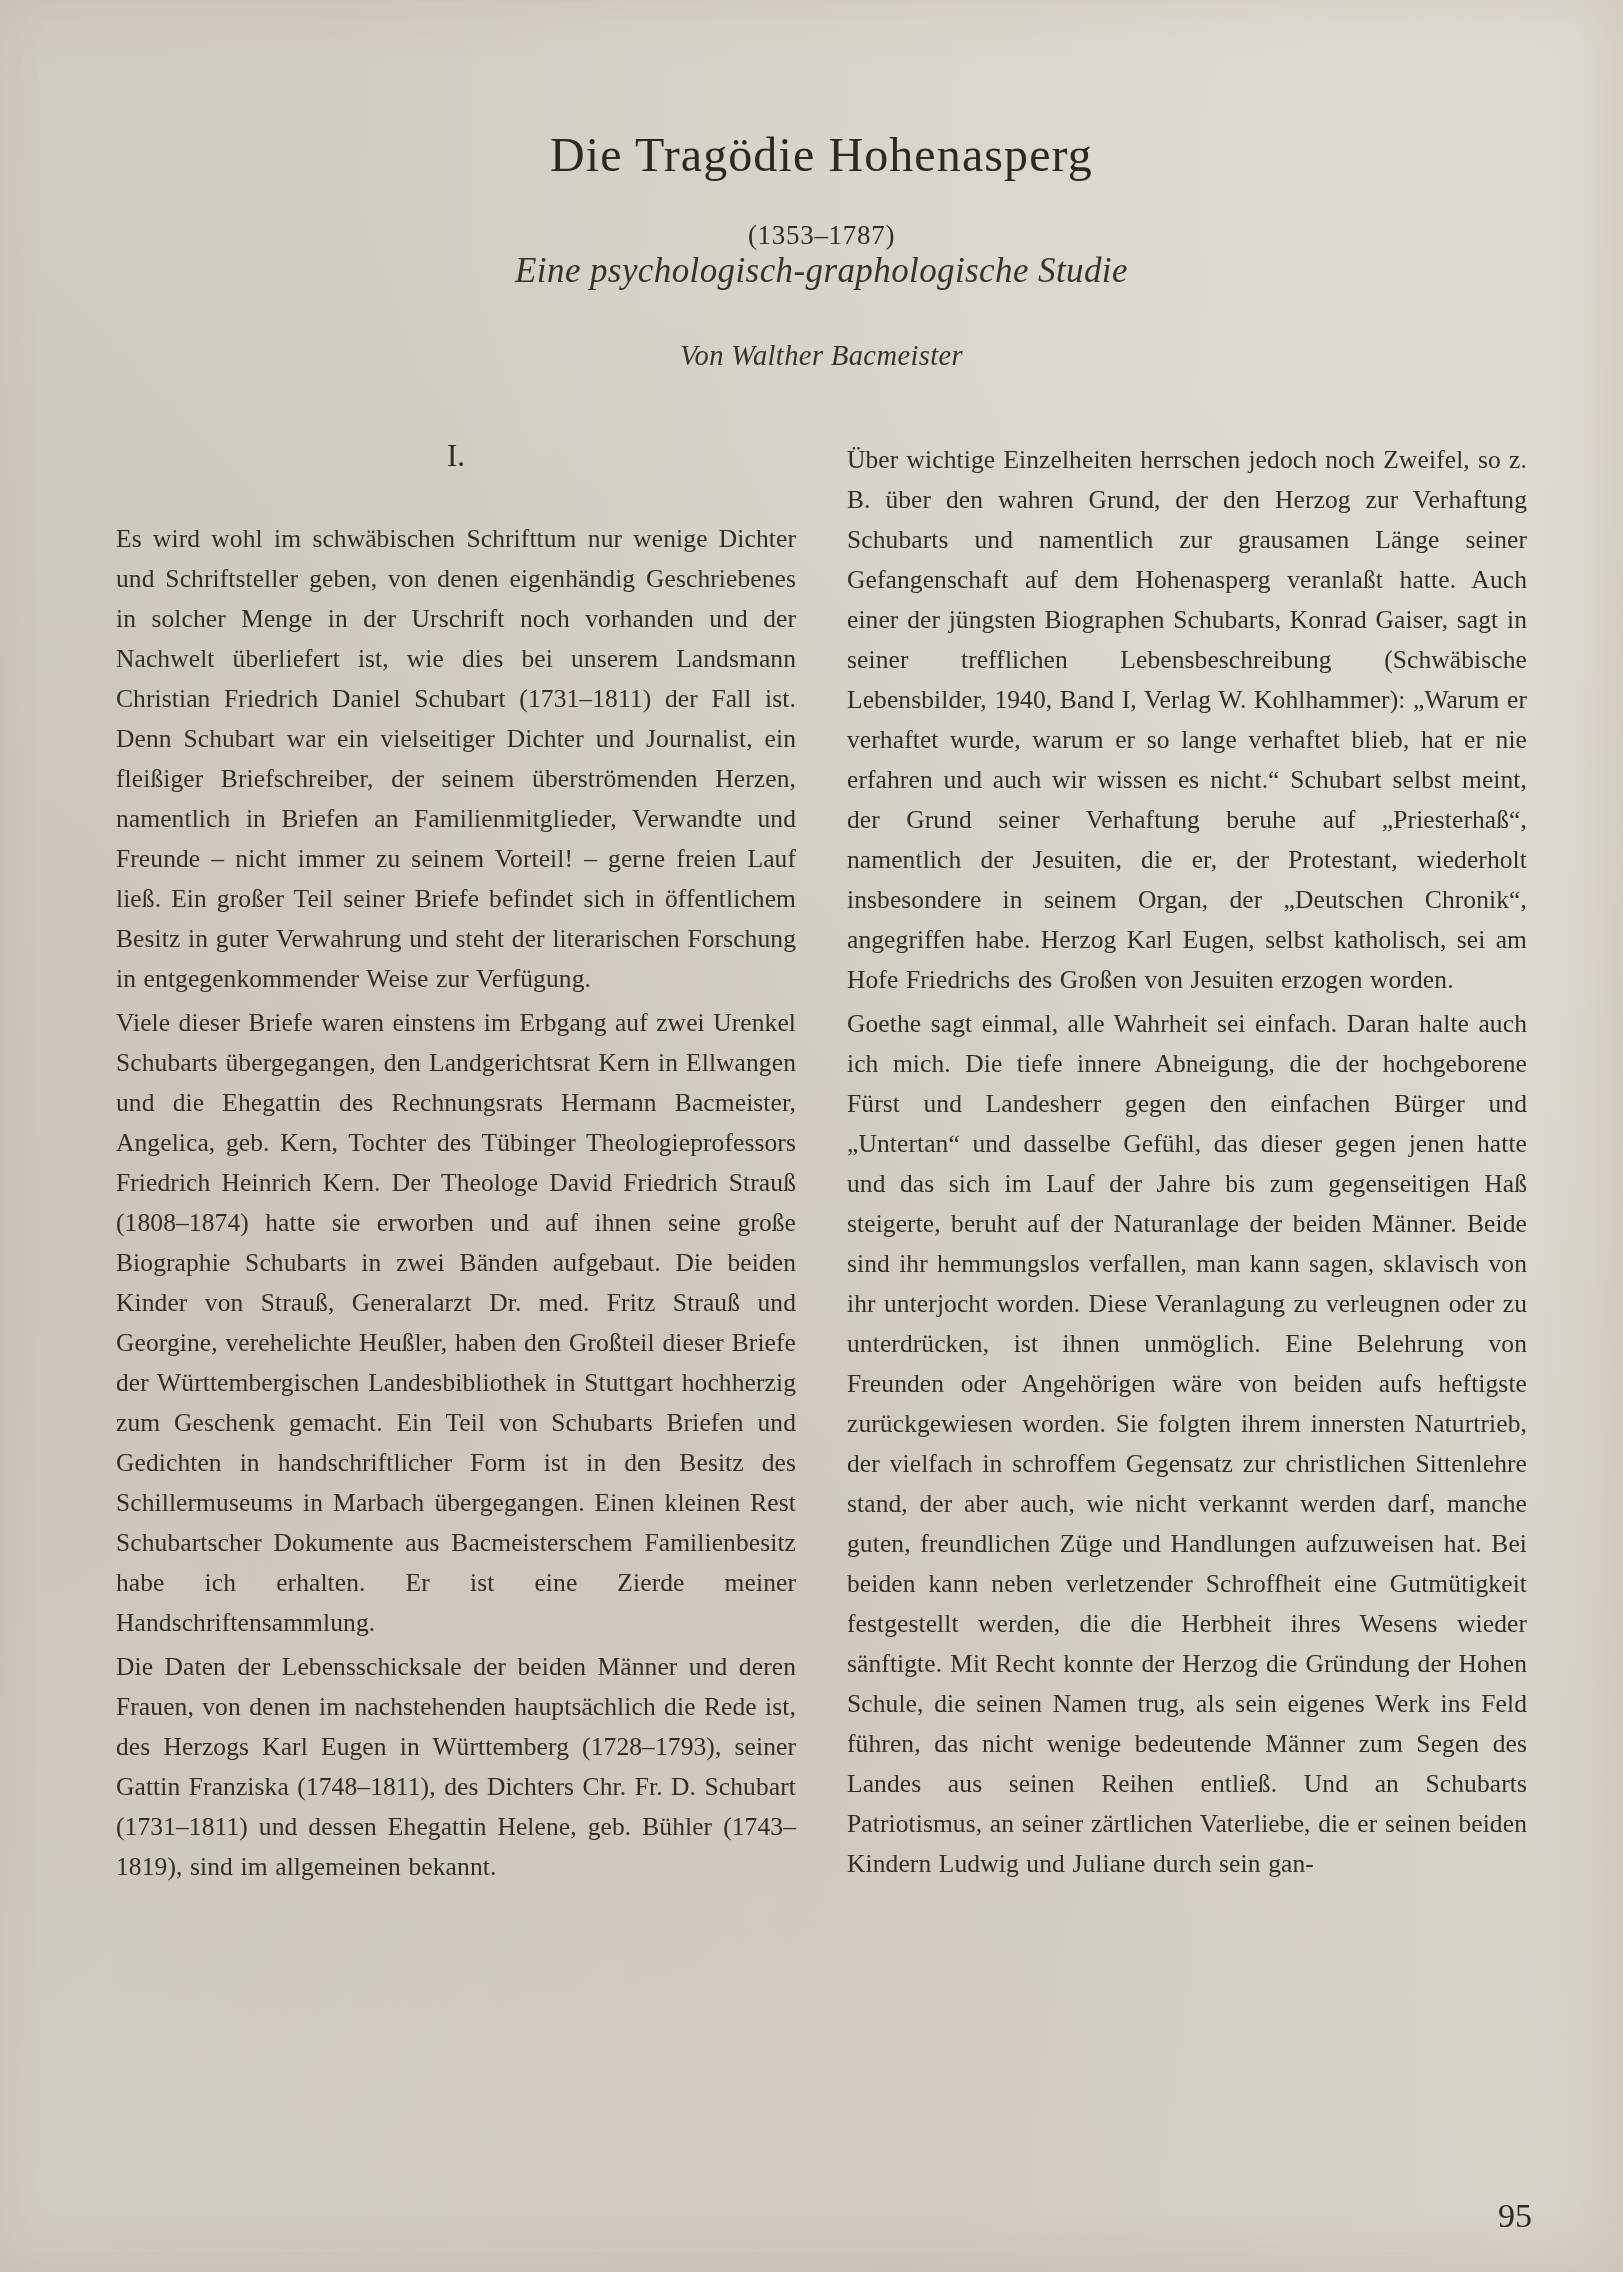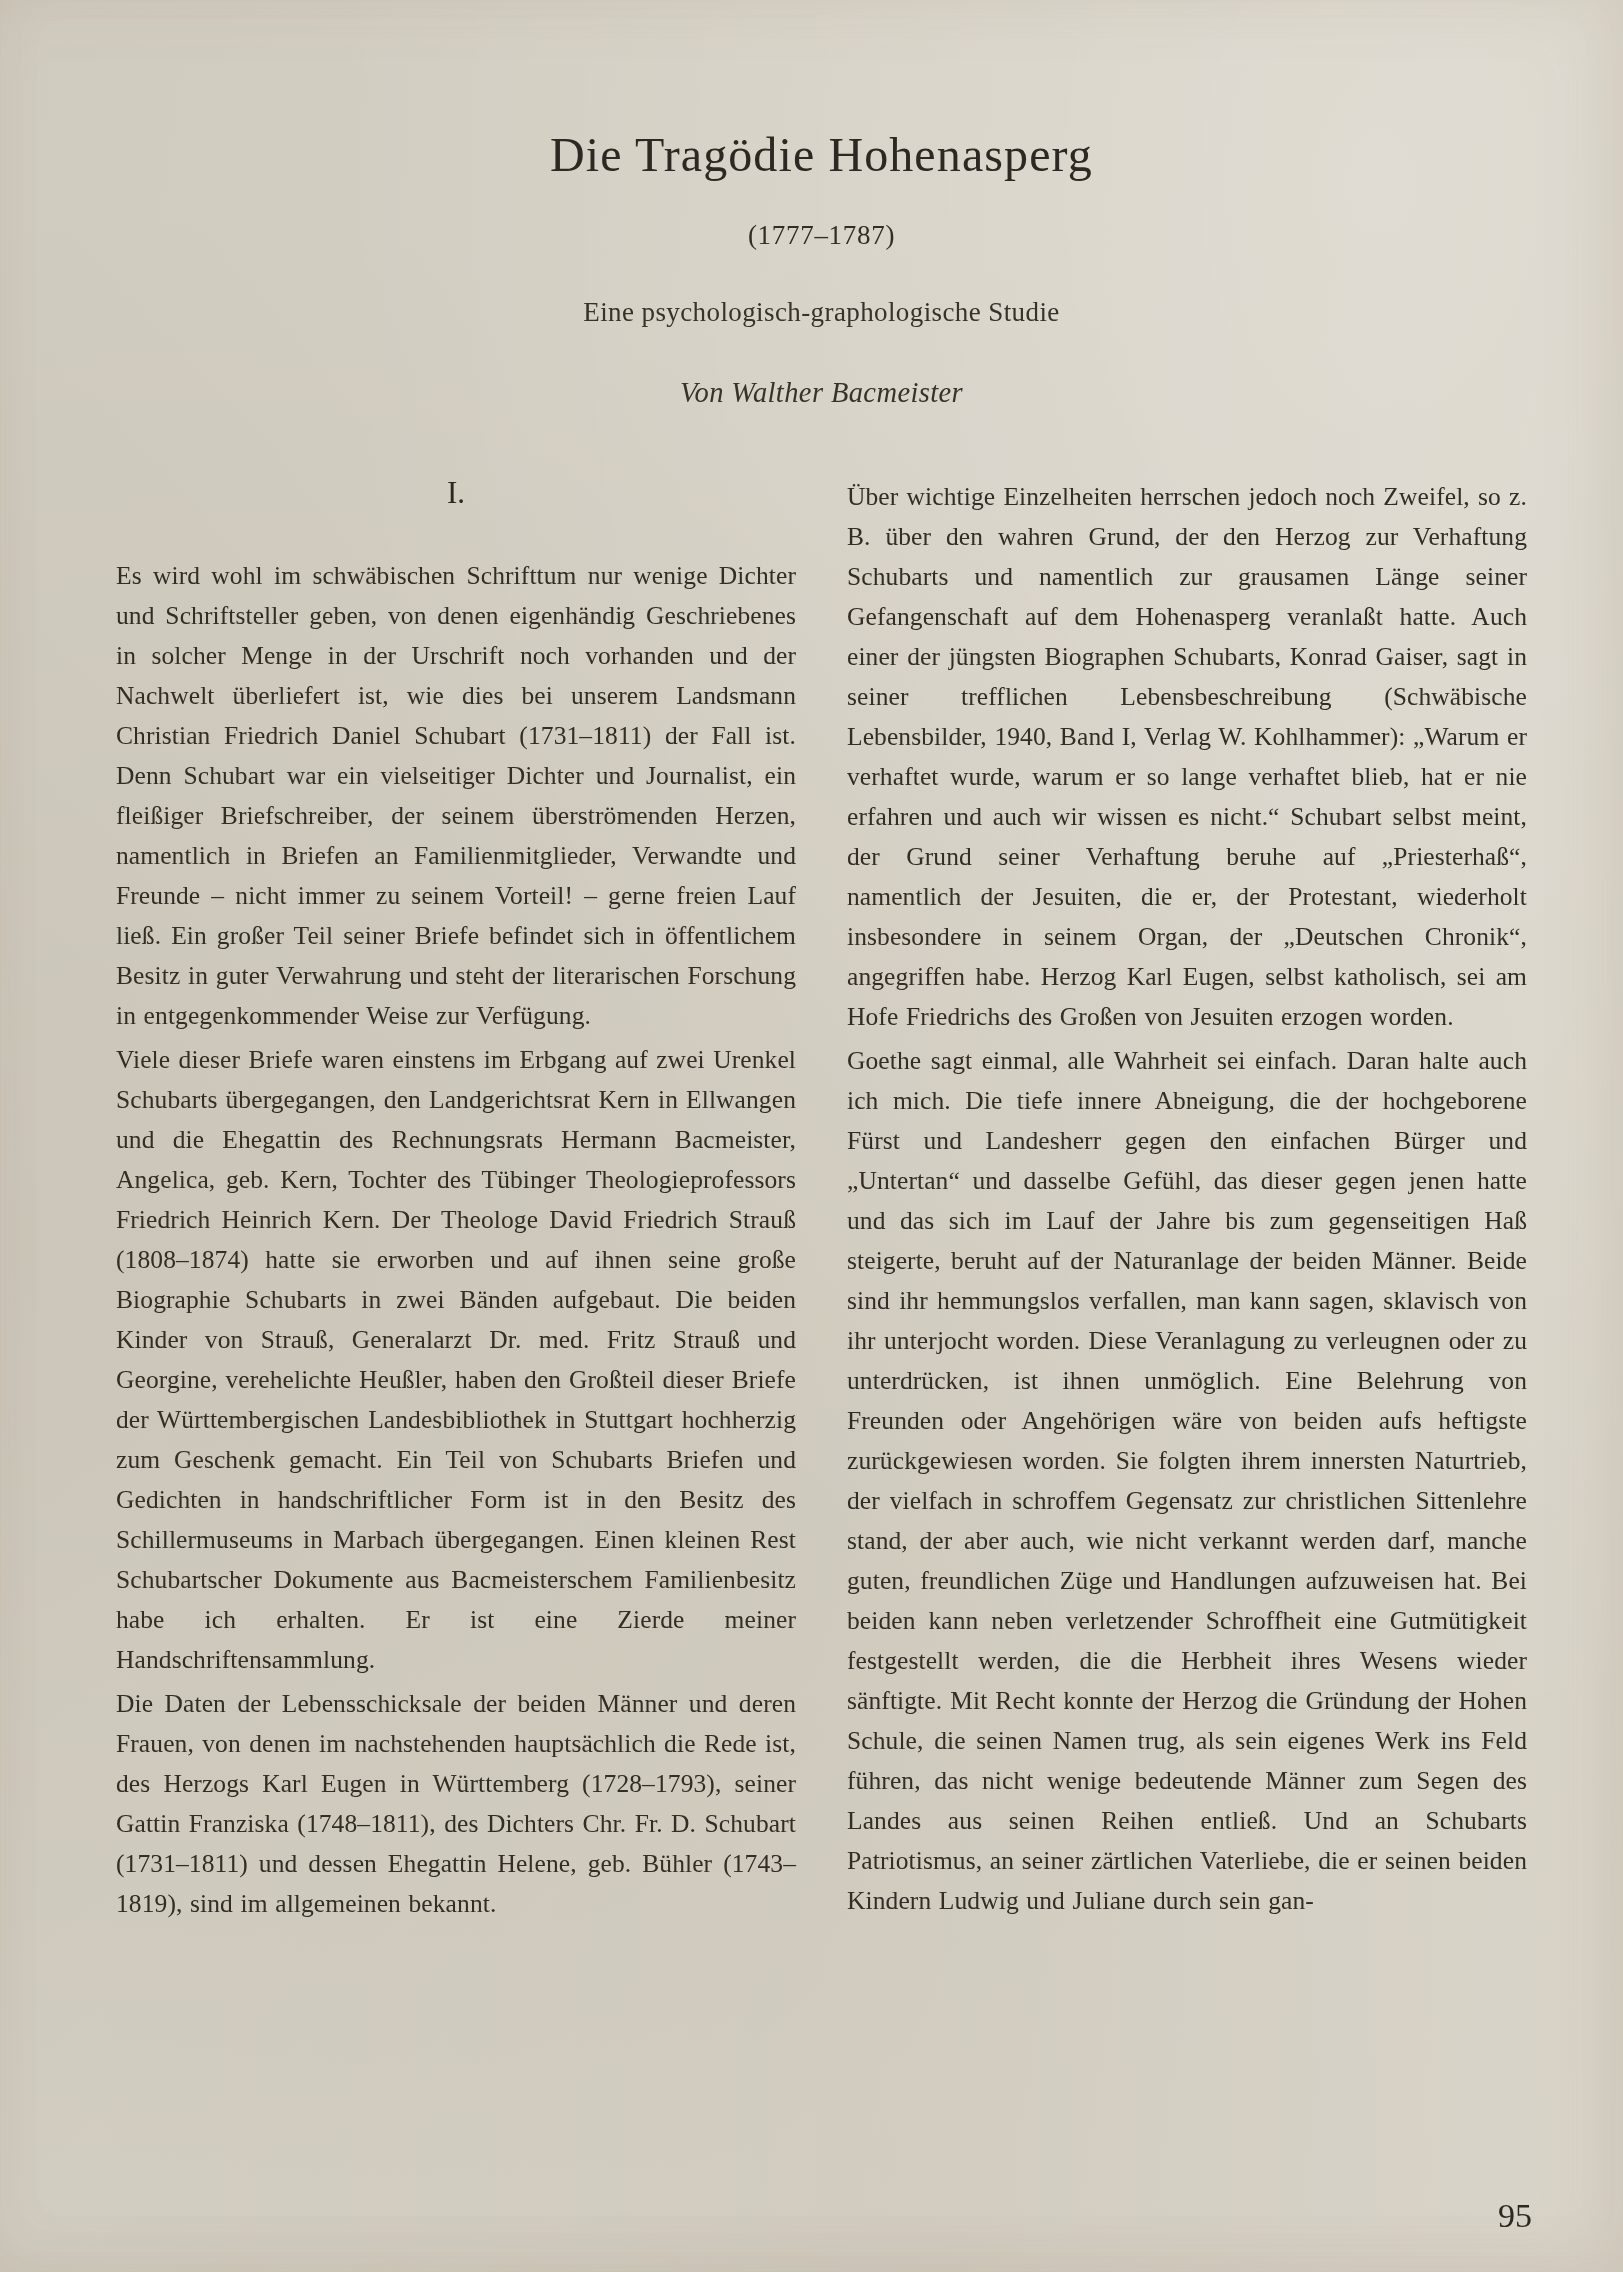--- a/index.html
+++ b/index.html
@@ -36,22 +36,22 @@
     letter-spacing: 1.1px;
     line-height: 1;
     color: #2d2922;
   }
   .date-range {
     margin-top: 41px;
     font-size: 27px;
     letter-spacing: 0.7px;
   }
   .subtitle {
-    margin-top: 46px;
-    font-size: 27px;
+    font-size: 35px;
+    font-style: italic;
     letter-spacing: 0.4px;
     color: #37322a;
   }
   .byline {
     margin-top: 49px;
     font-size: 28.5px;
     font-style: italic;
     letter-spacing: 0.4px;
     color: #37322a;
     text-align: center;
@@ -92,21 +92,21 @@
     color: #2d2922;
   }
 </style>
 </head>
 <body>
 
 <div class="page">
 
   <header class="title-block">
     <h1 class="title">Die Tragödie Hohenasperg</h1>
-    <div class="date-range">(1777–1787)</div>
+    <div class="date-range">(1353–1787)</div>
     <div class="subtitle">Eine psychologisch-graphologische Studie</div>
     <div class="byline">Von Walther Bacmeister</div>
   </header>
 
   <main class="columns">
     <section class="col col-left">
       <div class="section-heading">I.</div>
       <p>Es wird wohl im schwäbischen Schrifttum nur wenige Dichter und Schriftsteller geben, von denen eigenhändig Geschriebenes in solcher Menge in der Urschrift noch vorhanden und der Nachwelt überliefert ist, wie dies bei unserem Landsmann Christian Friedrich Daniel Schubart (1731–1811) der Fall ist. Denn Schubart war ein vielseitiger Dichter und Journalist, ein fleißiger Briefschreiber, der seinem überströmenden Herzen, namentlich in Briefen an Familienmitglieder, Verwandte und Freunde – nicht immer zu seinem Vorteil! – gerne freien Lauf ließ. Ein großer Teil seiner Briefe befindet sich in öffentlichem Besitz in guter Verwahrung und steht der literarischen Forschung in entgegenkommender Weise zur Verfügung.</p>
       <p>Viele dieser Briefe waren einstens im Erbgang auf zwei Urenkel Schubarts übergegangen, den Landgerichtsrat Kern in Ellwangen und die Ehegattin des Rechnungsrats Hermann Bacmeister, Angelica, geb. Kern, Tochter des Tübinger Theologieprofessors Friedrich Heinrich Kern. Der Theologe David Friedrich Strauß (1808–1874) hatte sie erworben und auf ihnen seine große Biographie Schubarts in zwei Bänden aufgebaut. Die beiden Kinder von Strauß, Generalarzt Dr. med. Fritz Strauß und Georgine, verehelichte Heußler, haben den Großteil dieser Briefe der Württembergischen Landesbibliothek in Stuttgart hochherzig zum Geschenk gemacht. Ein Teil von Schubarts Briefen und Gedichten in handschriftlicher Form ist in den Besitz des Schillermuseums in Marbach übergegangen. Einen kleinen Rest Schubartscher Dokumente aus Bacmeisterschem Familienbesitz habe ich erhalten. Er ist eine Zierde meiner Handschriftensammlung.</p>
       <p>Die Daten der Lebensschicksale der beiden Männer und deren Frauen, von denen im nachstehenden hauptsächlich die Rede ist, des Herzogs Karl Eugen in Württemberg (1728–1793), seiner Gattin Franziska (1748–1811), des Dichters Chr. Fr. D. Schubart (1731–1811) und dessen Ehegattin Helene, geb. Bühler (1743–1819), sind im allgemeinen bekannt.</p>

